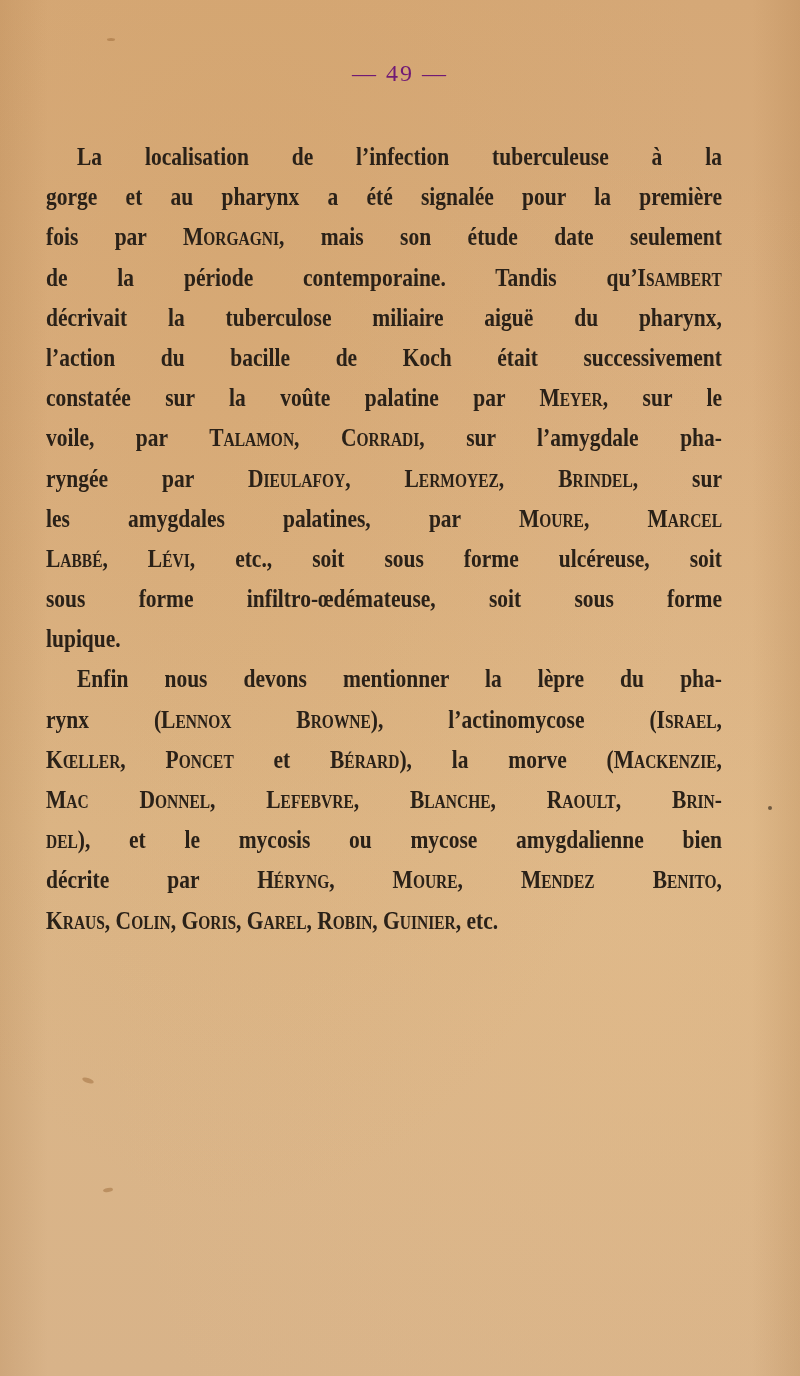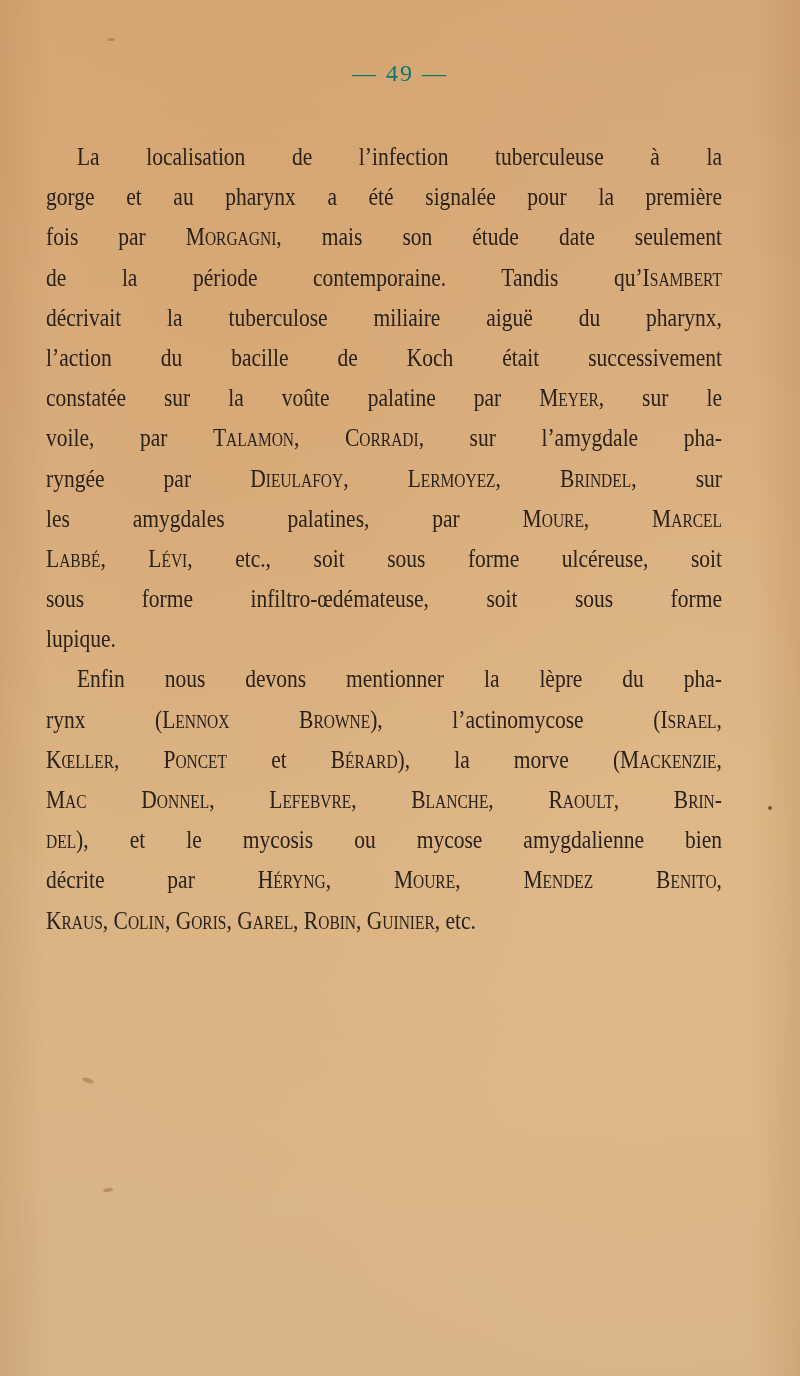--- a/index.html
+++ b/index.html
@@ -38,27 +38,28 @@
       pointer-events: none;
     }
     .page-number {
       position: absolute;
       top: 60px;
       left: 0;
       width: 800px;
       text-align: center;
       font-size: 24px;
       letter-spacing: 2px;
-      color: #0f766e;
+      color: #701a75;
     }
     .text-body {
       position: absolute;
       left: 46px;
       top: 137px;
       width: 676px;
+      font-weight: bold;
     }
     .line {
       height: 40.2px;
       font-size: 25px;
       line-height: 40px;
       white-space: nowrap;
       text-align: justify;
       text-align-last: justify;
       transform: scaleX(0.86);
       transform-origin: left center;

